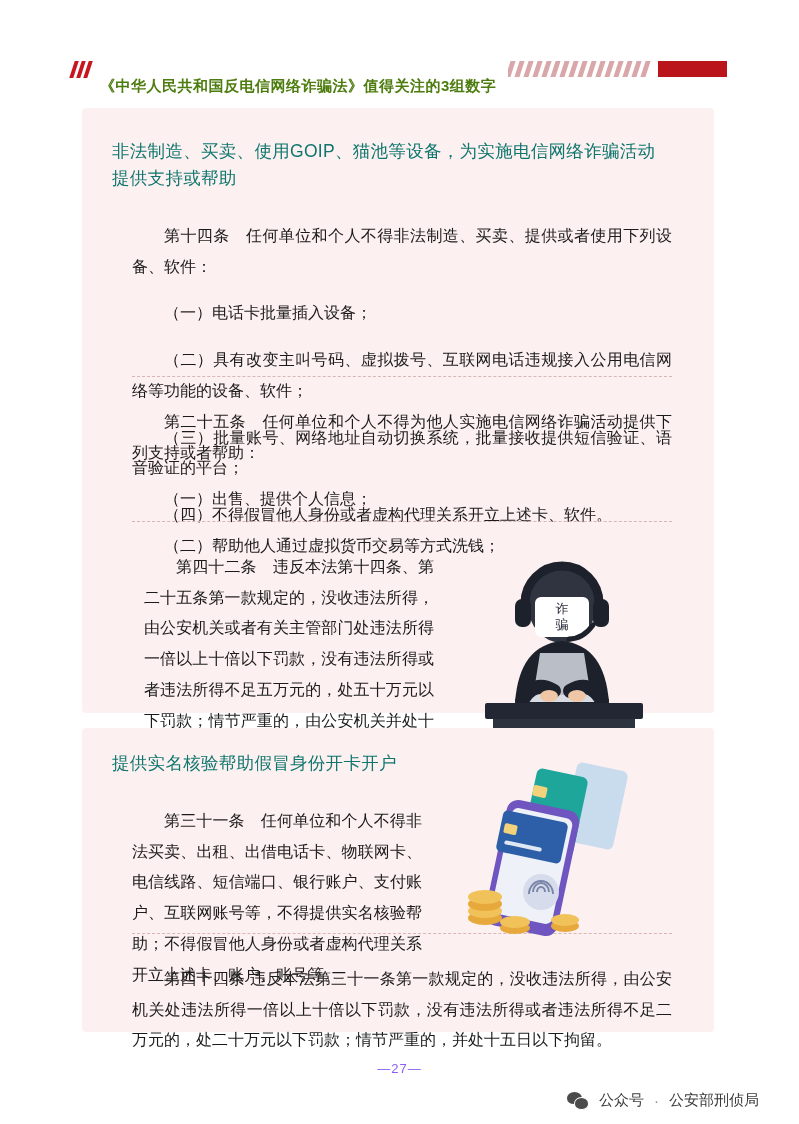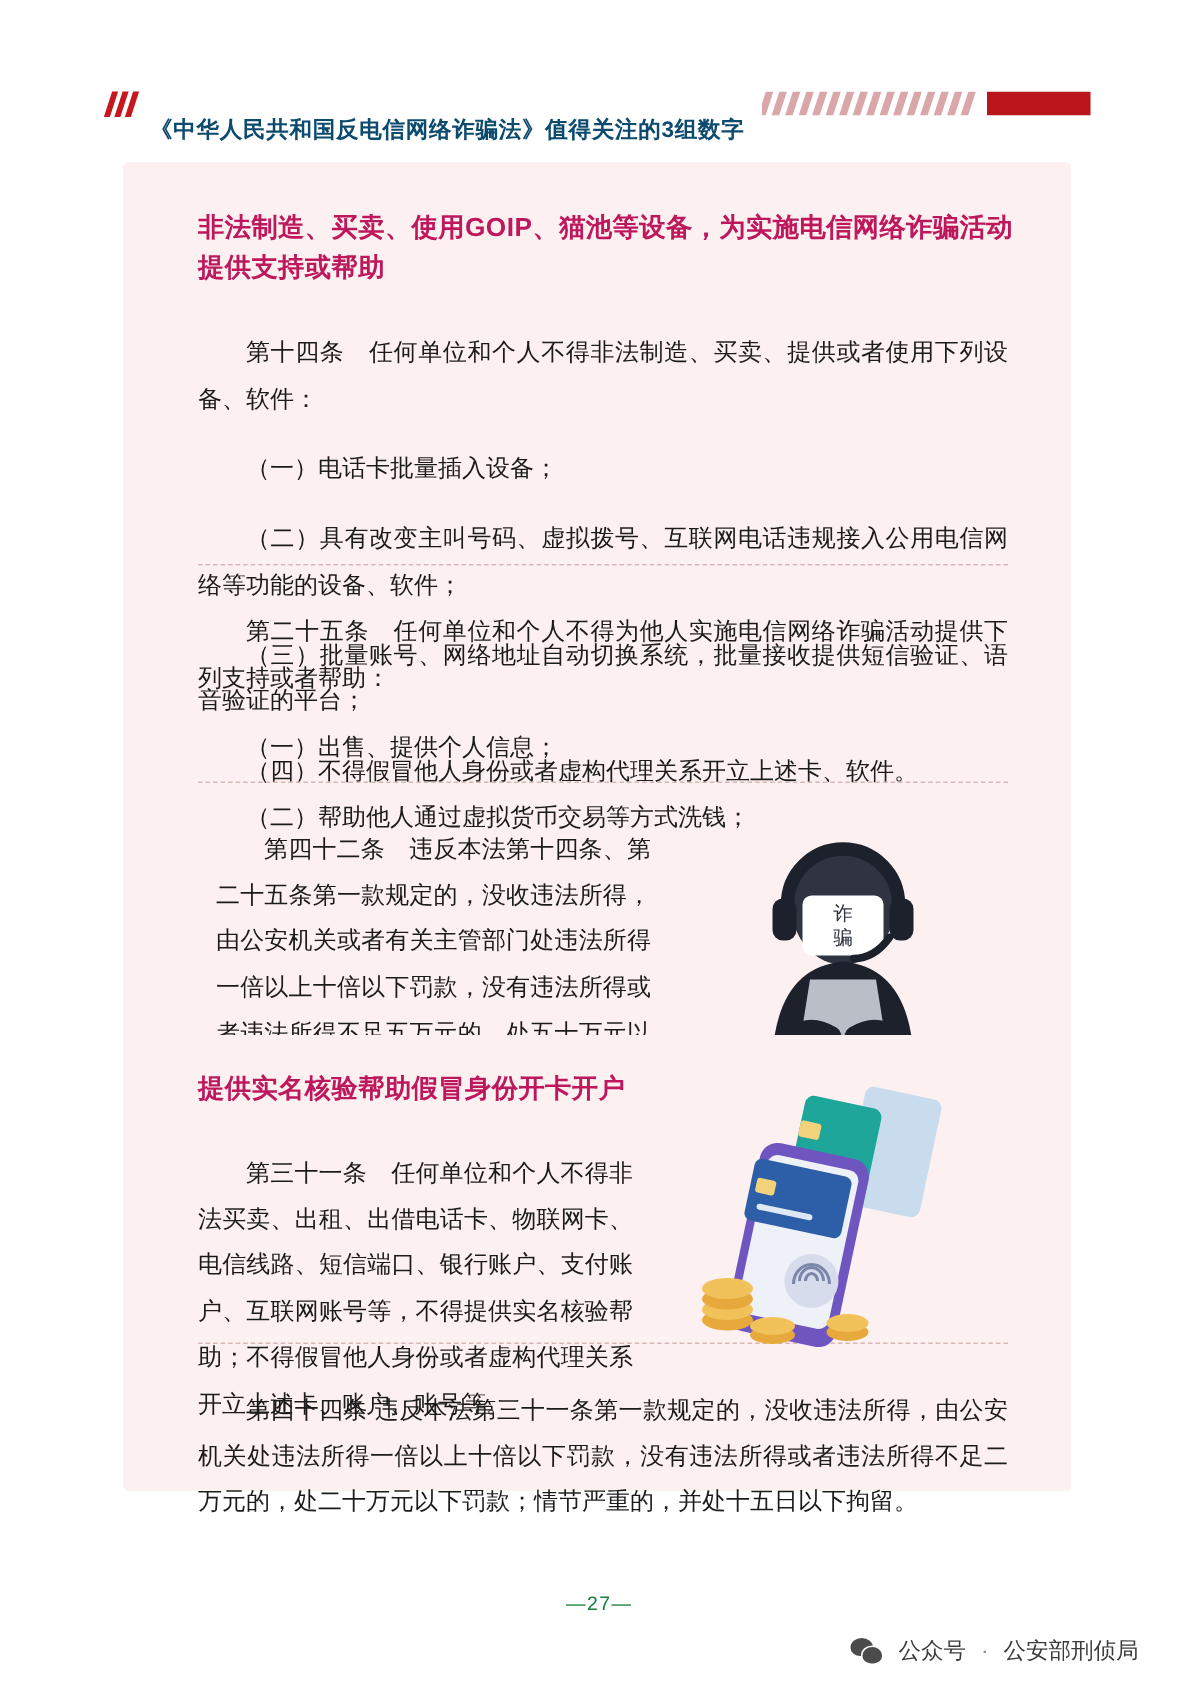--- a/index.html
+++ b/index.html
@@ -41,21 +41,21 @@
   .header-bars i {
     display: block;
     width: 4px;
     height: 17px;
     background: #c7161d;
     transform: skewX(-18deg);
   }
   .header-title {
     font-size: 15px;
     font-weight: bold;
-    color: #0c4a6e;
+    color: #4d7c0f;
     letter-spacing: 0.5px;
     white-space: nowrap;
     margin-top: 34px;
   }
   .header-tail {
     flex: 1;
     margin-left: 12px;
     height: 16px;
     position: relative;
     overflow: hidden;
@@ -89,32 +89,31 @@
     background: #fdf0f0;
     border-radius: 4px;
   }
   .card1 {
     top: 108px;
     left: 82px;
     width: 632px;
     height: 605px;
   }
   .card2 {
-    top: 690px;
+    top: 728px;
     left: 82px;
     width: 632px;
     height: 304px;
   }
   .card-title {
     font-size: 17.5px;
-    font-weight: bold;
-    color: #be185d;
+    font-weight: normal;
+    color: #0f766e;
     line-height: 1.55;
     letter-spacing: 0.3px;
-    margin-left: 20px;
   }
   .card1 .card-title {
     position: absolute;
     top: 30px;
     left: 30px;
     width: 560px;
   }
   .card2 .card-title {
     position: absolute;
     top: 22px;
@@ -206,21 +205,21 @@
   }
 
   
   .page-num {
     position: absolute;
     bottom: 48px;
     left: 0;
     width: 799px;
     text-align: center;
     font-size: 13px;
-    color: #15803d;
+    color: #8b5cf6;
     letter-spacing: 1px;
   }
   .footer-brand {
     position: absolute;
     bottom: 14px;
     right: 40px;
     display: flex;
     align-items: center;
     gap: 10px;
     font-size: 15px;

